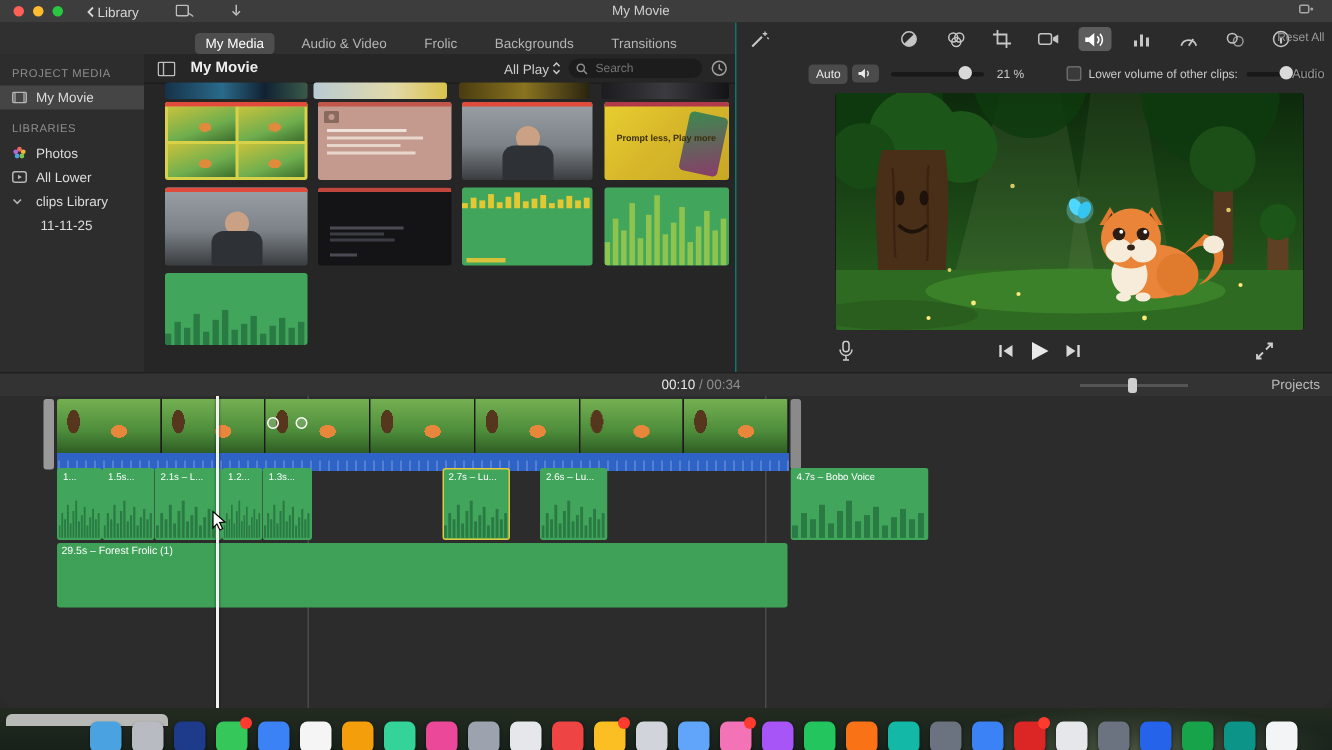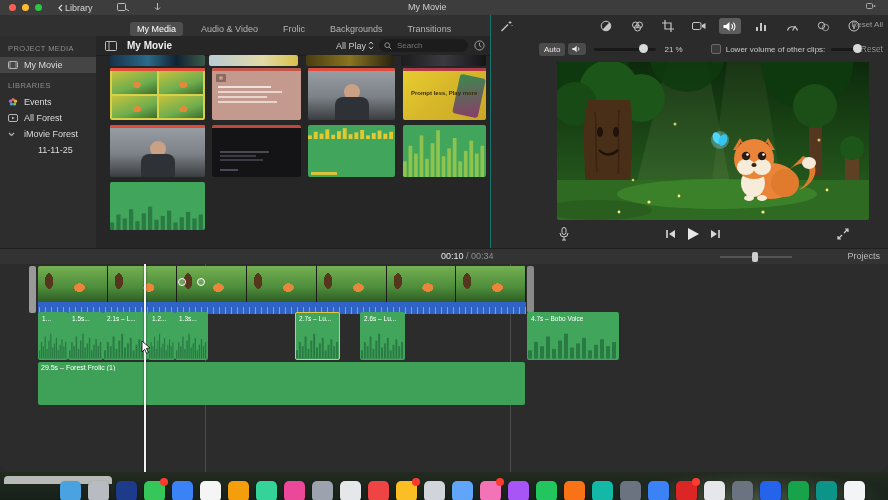--- a/index.html
+++ b/index.html
@@ -18,21 +18,21 @@
   
   .tabbar{left:0;top:15px;width:888px;height:21px;background:#303030;border-bottom:1px solid #1e1e1e;}
   .tabs{position:absolute;left:130px;top:0;height:21px;display:flex;align-items:flex-end;gap:11px;}
   .tab{font-size:9px;color:#b4b4b4;padding:2px 7px;border-radius:3px;white-space:nowrap;}
   
   .sidebar{left:0;top:36px;width:96px;height:212px;background:#2d2d2d;border-right:1px solid #1e1e1e;font-size:9px;}
   .side-hdr{color:#8d8d8d;font-size:7.5px;letter-spacing:.4px;margin:8px 0 4px 8px;}
   .side-item{display:flex;align-items:center;gap:5px;height:16px;padding-left:8px;color:#dcdcdc;}
   .side-item.sel{background:#454545;}
   .side-ico{width:11px;text-align:center;color:#b5b5b5;flex:0 0 11px;}
-  .indent{padding-left:38px;}
+  .indent{padding-left:27px;}
   
   .browser{left:96px;top:36px;width:394px;height:212px;background:#262626;}
   .brow-hdr{position:absolute;left:0;top:0;width:394px;height:19px;border-bottom:1px solid #1d1d1d;display:flex;align-items:center;}
   .brow-title{font-size:10px;font-weight:bold;color:#efefef;margin-left:10px;}
   .allclips{position:absolute;right:116px;font-size:9px;color:#cccccc;display:flex;align-items:center;gap:2px;}
   .searchbox{position:absolute;right:22px;width:84px;height:13px;background:#1c1c1c;border-radius:7px;
     display:flex;align-items:center;gap:3px;padding-left:5px;}
   .searchbox input{background:transparent;border:none;outline:none;color:#bbb;font-size:8px;width:60px;
     font-family:"Liberation Sans","DejaVu Sans",sans-serif;}
   .clock-btn{position:absolute;right:5px;color:#9f9f9f;}
@@ -184,38 +184,38 @@
     <div class="side-item">
       <span class="side-ico">
         <svg width="10" height="10" viewBox="0 0 10 10">
             <circle cx="5" cy="2.5" r="1.6" fill="#e86a5e"></circle>
             <circle cx="7.5" cy="4.2" r="1.6" fill="#f0b43c"></circle>
             <circle cx="6.6" cy="7" r="1.6" fill="#7cc64e"></circle>
             <circle cx="3.4" cy="7" r="1.6" fill="#4aa3e0"></circle>
             <circle cx="2.5" cy="4.2" r="1.6" fill="#b06ad0"></circle>
           </svg>
       </span>
-      <span>Events</span>
+      <span>Photos</span>
     </div>
     <div class="side-item">
       <span class="side-ico">
         <svg width="10" height="8" viewBox="0 0 10 8">
             <rect x="0.5" y="0.5" width="9" height="7" rx="1.5" stroke="#b5b5b5" fill="none"></rect>
             <path d="M4 2.5l2.6 1.5L4 5.5z" fill="#b5b5b5"></path>
           </svg>
       </span>
-      <span>All Forest</span>
+      <span>All Lower</span>
     </div>
     <div class="side-item">
       <span class="side-ico">
         <svg width="7" height="5" viewBox="0 0 7 5">
             <path d="M1 1l2.5 2.5L6 1" stroke="#b5b5b5" fill="none" stroke-width="1.1"></path>
           </svg>
       </span>
-      <span>iMovie Forest</span>
+      <span>clips Library</span>
     </div>
     <div class="side-item indent">
       <span>11-11-25</span>
     </div>
   </div>
 
   <div class="abs browser">
     <div class="brow-hdr">
       <span style="margin-left:9px;color:#bdbdbd">
         <svg width="12" height="10" viewBox="0 0 12 10">
@@ -382,21 +382,21 @@
       </span>
       <span class="slider" style="margin-left:8px;width:62px">
         <span class="knob" style="left:45px"></span>
       </span>
       <span style="margin-left:8px">21 %</span>
       <span class="checkbox" style="margin-left:28px"></span>
       <span style="margin-left:5px">Lower volume of other clips:</span>
       <span class="slider" style="margin-left:6px;width:52px">
         <span class="knob" style="left:22px"></span>
       </span>
-      <span style="position:absolute;right:6px;color:#9a9a9a;font-size:8.5px">Reset</span>
+      <span style="position:absolute;right:6px;color:#9a9a9a;font-size:8.5px">Audio</span>
     </div>
 
     <div class="viewer">
       <svg width="312" height="158" viewBox="0 0 312 158" preserveAspectRatio="none">
         <defs>
           <linearGradient id="bgG" x1="0" y1="0" x2="0" y2="1">
             <stop offset="0" stop-color="#0d2a0c"></stop>
               <stop offset=".55" stop-color="#1d4a17"></stop>
               <stop offset="1" stop-color="#2a6320"></stop>
           </linearGradient>

